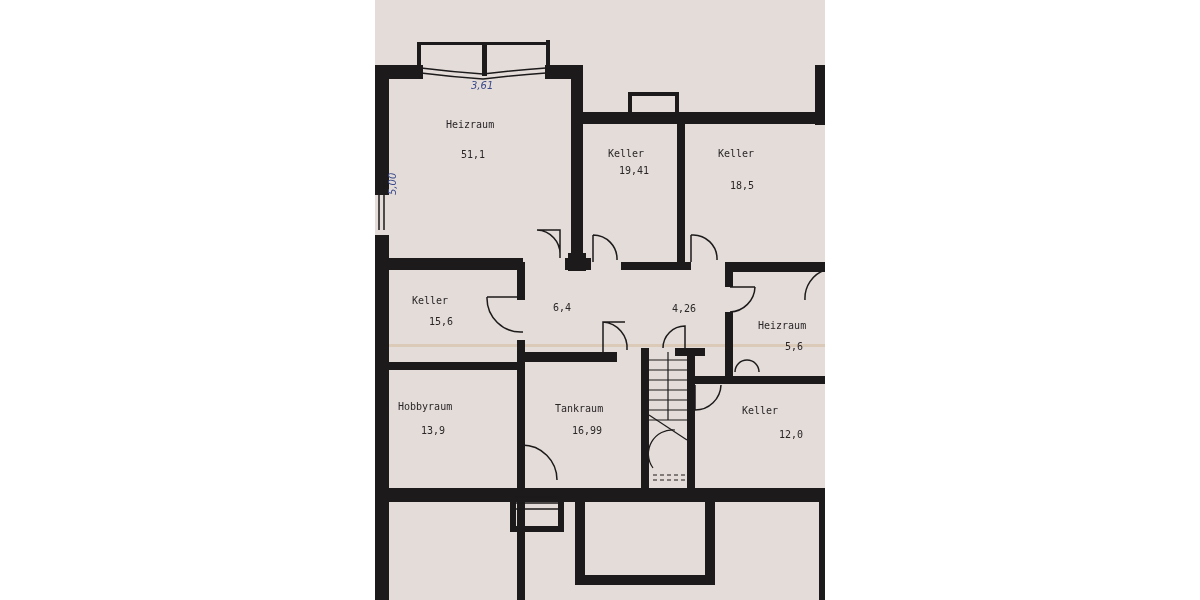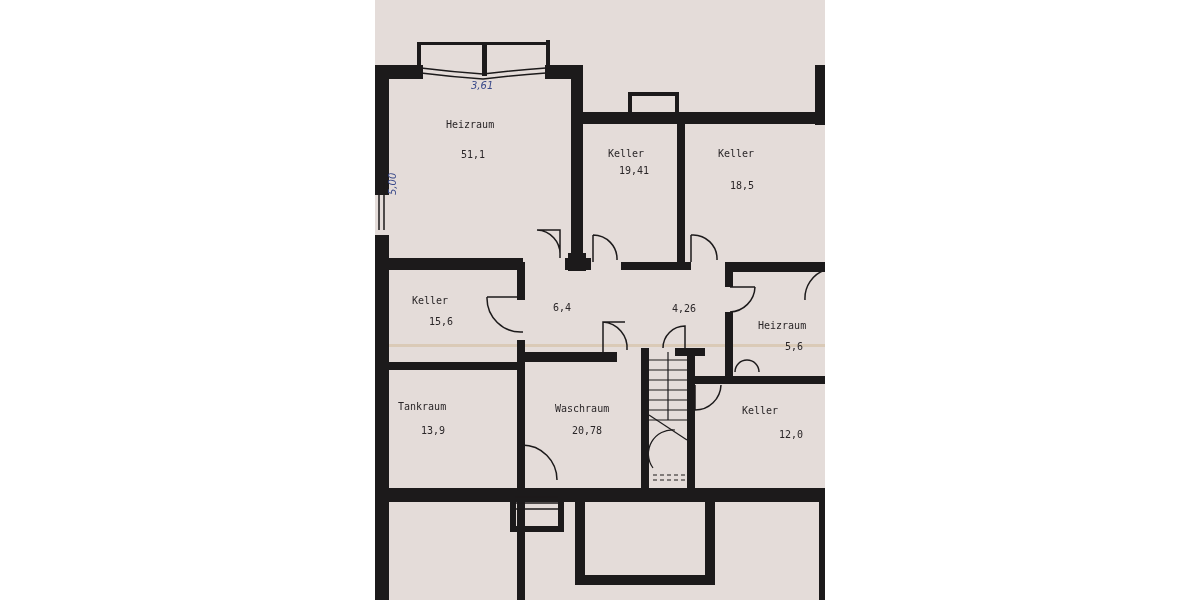--- a/index.html
+++ b/index.html
@@ -123,24 +123,24 @@
   <div class="lbl" style="left:37px;top:295px">Keller</div>
   <div class="lbl" style="left:54px;top:316px">15,6</div>
 
   <div class="lbl" style="left:178px;top:302px">6,4</div>
 
   <div class="lbl" style="left:297px;top:303px">4,26</div>
 
   <div class="lbl" style="left:383px;top:320px">Heizraum</div>
   <div class="lbl" style="left:410px;top:341px">5,6</div>
 
-  <div class="lbl" style="left:23px;top:401px">Tankraum</div>
+  <div class="lbl" style="left:23px;top:401px">Hobbyraum</div>
   <div class="lbl" style="left:46px;top:425px">13,9</div>
 
-  <div class="lbl" style="left:180px;top:403px">Waschraum</div>
-  <div class="lbl" style="left:197px;top:425px">20,78</div>
+  <div class="lbl" style="left:180px;top:403px">Tankraum</div>
+  <div class="lbl" style="left:197px;top:425px">16,99</div>
 
   <div class="lbl" style="left:367px;top:405px">Keller</div>
   <div class="lbl" style="left:404px;top:429px">12,0</div>
 
   <div class="hand" style="left:96px;top:80px">3,61</div>
   <div class="hand" style="left:12px;top:195px;transform:rotate(-90deg);transform-origin:left top;">5,00</div>
 </div>
 
 </body></html>

